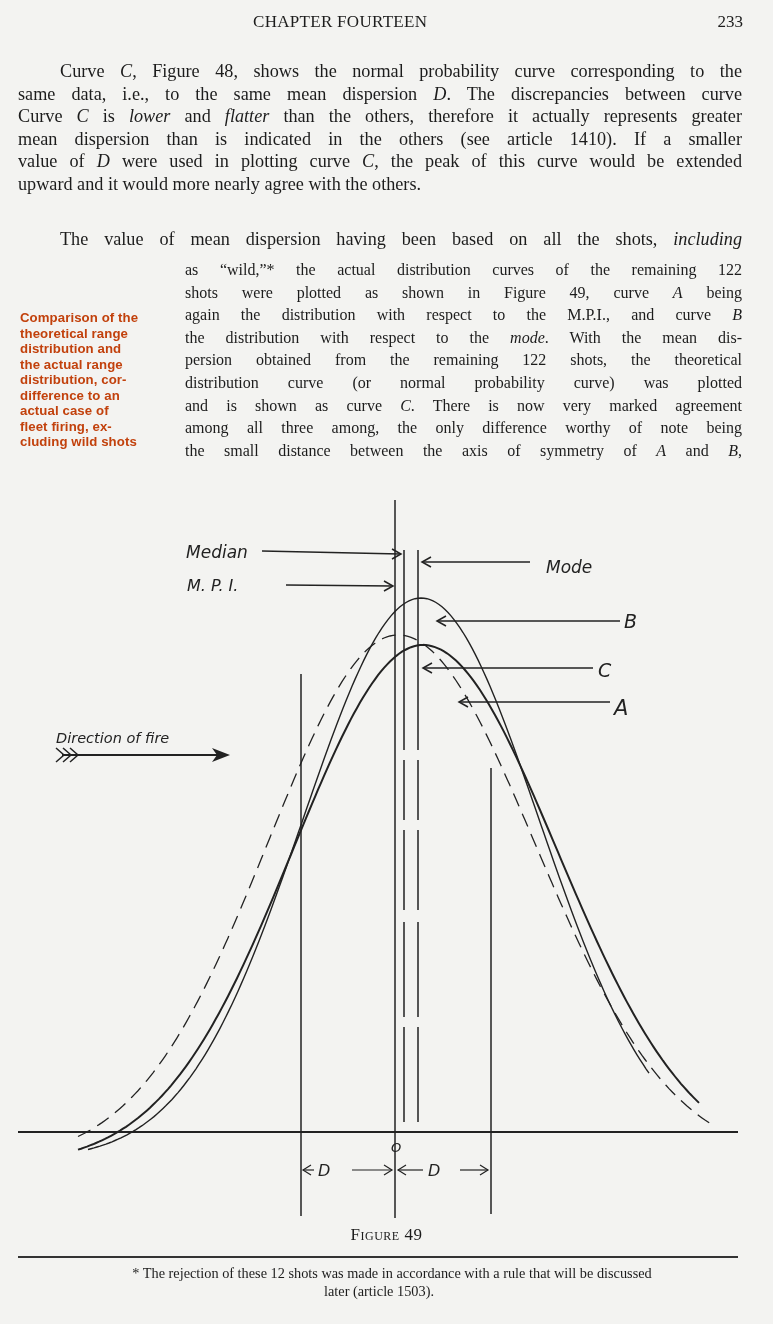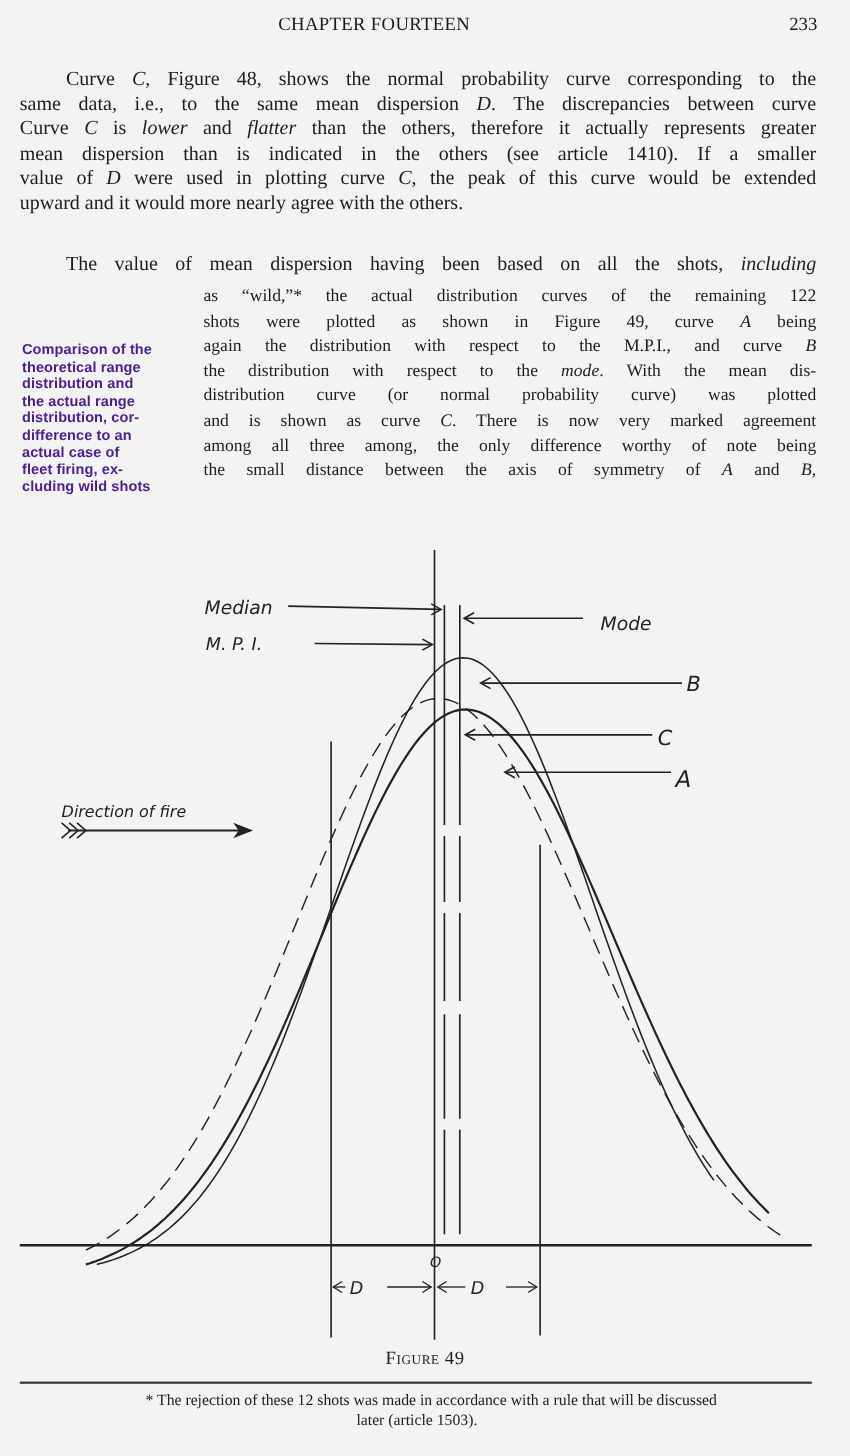--- a/index.html
+++ b/index.html
@@ -26,21 +26,21 @@
     .p1 { top: 60px; }
     .p2 { top: 228px; }
     .line { display: block; white-space: nowrap; text-align-last: justify; text-align: justify; }
     .line.last { text-align-last: left; }
     .side-text {
       position: absolute; left: 185px; width: 557px; top: 259px; font-size: 16px; line-height: 22.6px;
     }
     .margin-note {
       position: absolute; left: 20px; top: 310px; width: 155px;
       font-family: "Liberation Sans", "DejaVu Sans", sans-serif; font-weight: bold;
-      font-size: 13.2px; line-height: 15.5px; color: #4c1d95; letter-spacing: 0.1px;
+      font-size: 13.2px; line-height: 15.5px; color: #c2410c; letter-spacing: 0.1px;
     }
     .figure { position: absolute; left: 0; top: 500px; width: 773px; height: 740px; }
     .caption {
       position: absolute; top: 1225px; left: 0; width: 773px; text-align: center;
       font-size: 17px; font-variant: small-caps; letter-spacing: 0.5px;
     }
     .rule { position: absolute; top: 1256px; left: 18px; width: 720px; height: 1.5px; background: #333; }
     .footnote {
       position: absolute; top: 1264px; left: 18px; width: 722px; font-size: 14.3px; line-height: 18px;
     }
@@ -65,20 +65,21 @@
     <span class="line last">upward and it would more nearly agree with the others.</span>
   </div>
 <div class="body-text p2" id="p2">
     <span class="line" style="text-indent: 42px;">The value of mean dispersion having been based on all the shots, <i>including</i></span>
   </div>
 <div class="side-text" id="p2side">
     <span class="line">as “wild,”* the actual distribution curves of the remaining 122</span>
     <span class="line">shots were plotted as shown in Figure 49, curve <i>A</i> being</span>
     <span class="line">again the distribution with respect to the M.P.I., and curve <i>B</i></span>
     <span class="line">the distribution with respect to the <i>mode</i>. With the mean dis-</span>
+    <span class="line">persion obtained from the remaining 122 shots, the theoretical</span>
     <span class="line">distribution curve (or normal probability curve) was plotted</span>
     <span class="line">and is shown as curve <i>C</i>. There is now very marked agreement</span>
     <span class="line">among all three among, the only difference worthy of note being</span>
     <span class="line">the small distance between the axis of symmetry of <i>A</i> and <i>B</i>,</span>
   </div>
 
 <div class="margin-note" id="mnote">
     <div>Comparison of the</div>
     <div>theoretical range</div>
     <div>distribution and</div>

